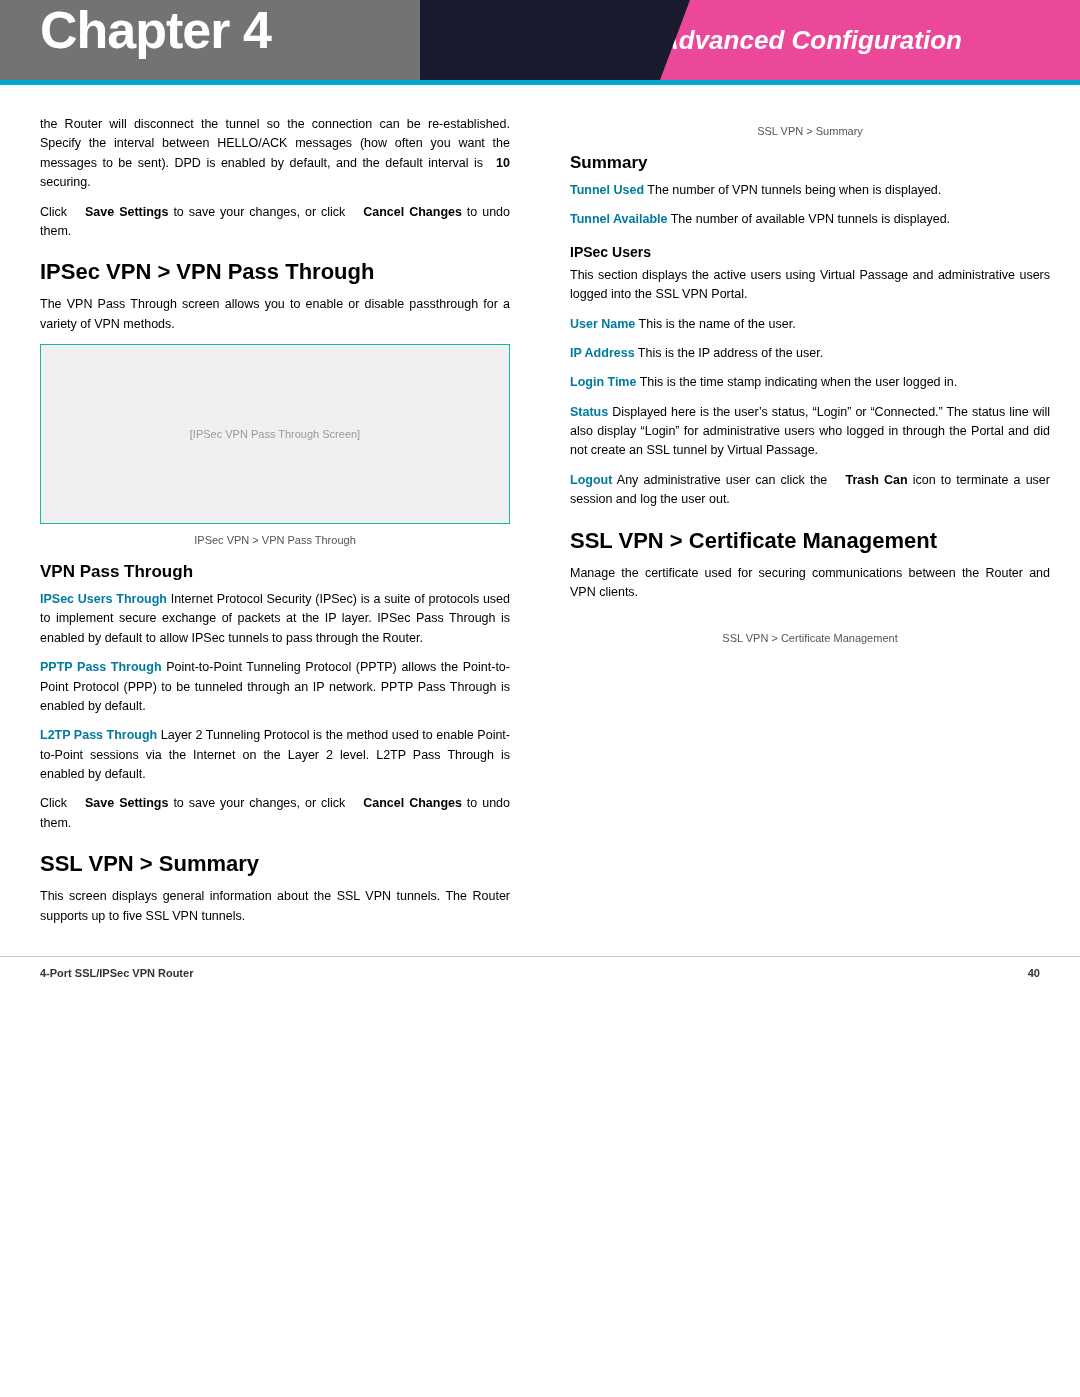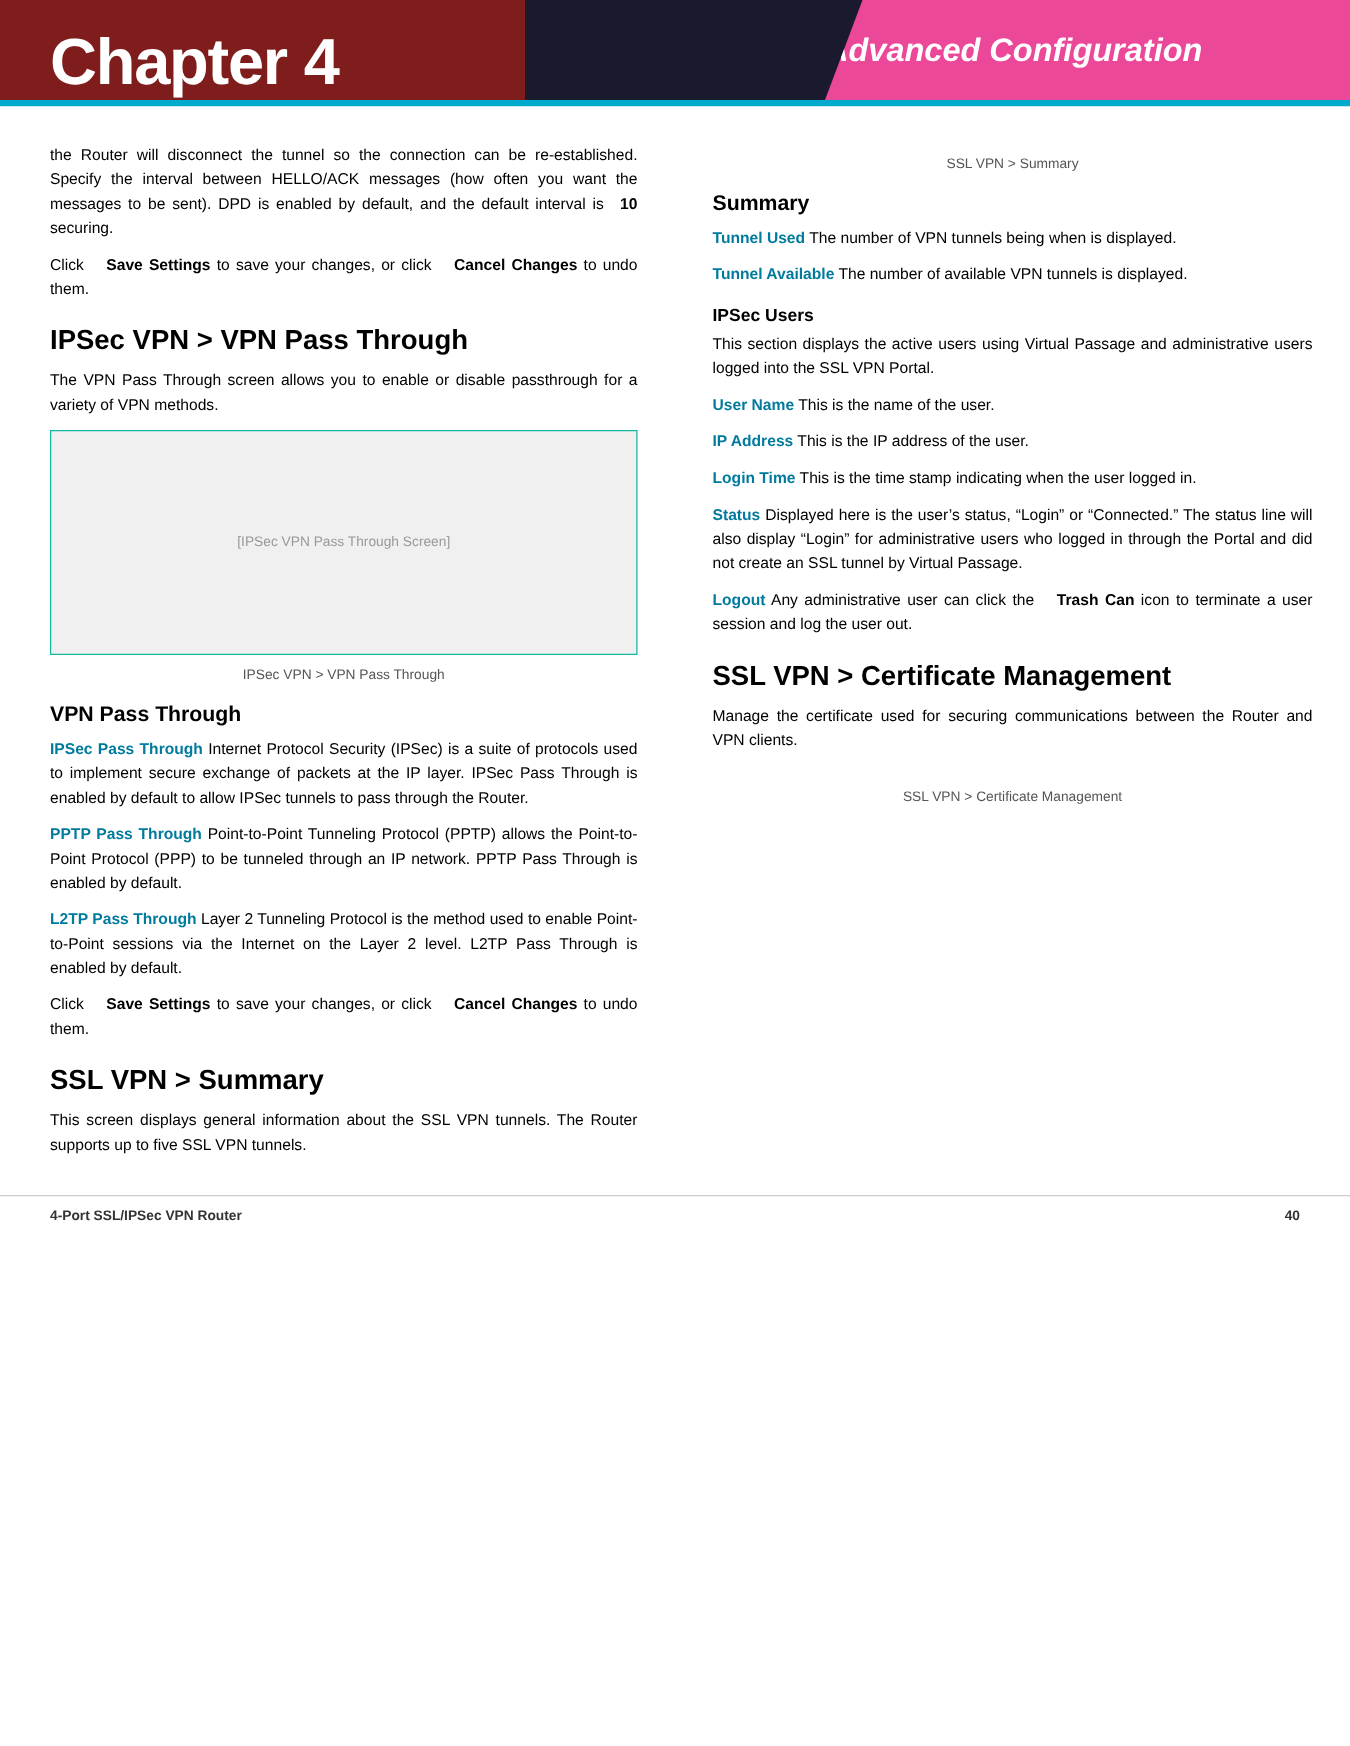--- a/index.html
+++ b/index.html
@@ -34,23 +34,23 @@
       align-items: center;
       overflow: hidden;
     }
 
     .header-chapter {
       position: absolute;
       left: 0;
       top: 0;
       height: 100%;
       width: 420px;
-      background: #7f1d1d;
-      display: flex;
-      align-items: flex-end;
+      background: #737373;
+      display: flex;
+      align-items: flex-start;
       padding-left: 40px;
     }
 
     .header-chapter h1 {
       font-size: 52px;
       font-weight: 900;
       color: #fff;
       font-family: Arial, Helvetica, sans-serif;
       letter-spacing: -1px;
     }
@@ -229,21 +229,21 @@
 
       <div class="image-placeholder">
         [IPSec VPN Pass Through Screen]
       </div>
 
       <span class="caption-text">IPSec VPN &gt; VPN Pass Through</span>
 
       <h3 class="sub-heading">VPN Pass Through</h3>
 
       <p class="body-text">
-        <span class="cyan-bold">IPSec Pass Through</span><span> Internet Protocol Security (IPSec) is a suite of protocols used to implement secure exchange of packets at the IP layer. IPSec Pass Through is enabled by default to allow IPSec tunnels to pass through the Router.</span>
+        <span class="cyan-bold">IPSec Users Through</span><span> Internet Protocol Security (IPSec) is a suite of protocols used to implement secure exchange of packets at the IP layer. IPSec Pass Through is enabled by default to allow IPSec tunnels to pass through the Router.</span>
       </p>
 
       <p class="body-text">
         <span class="cyan-bold">PPTP Pass Through</span><span> Point-to-Point Tunneling Protocol (PPTP) allows the Point-to-Point Protocol (PPP) to be tunneled through an IP network. PPTP Pass Through is enabled by default.</span>
       </p>
 
       <p class="body-text">
         <span class="cyan-bold">L2TP Pass Through</span><span> Layer 2 Tunneling Protocol is the method used to enable Point-to-Point sessions via the Internet on the Layer 2 level. L2TP Pass Through is enabled by default.</span>
       </p>
 

